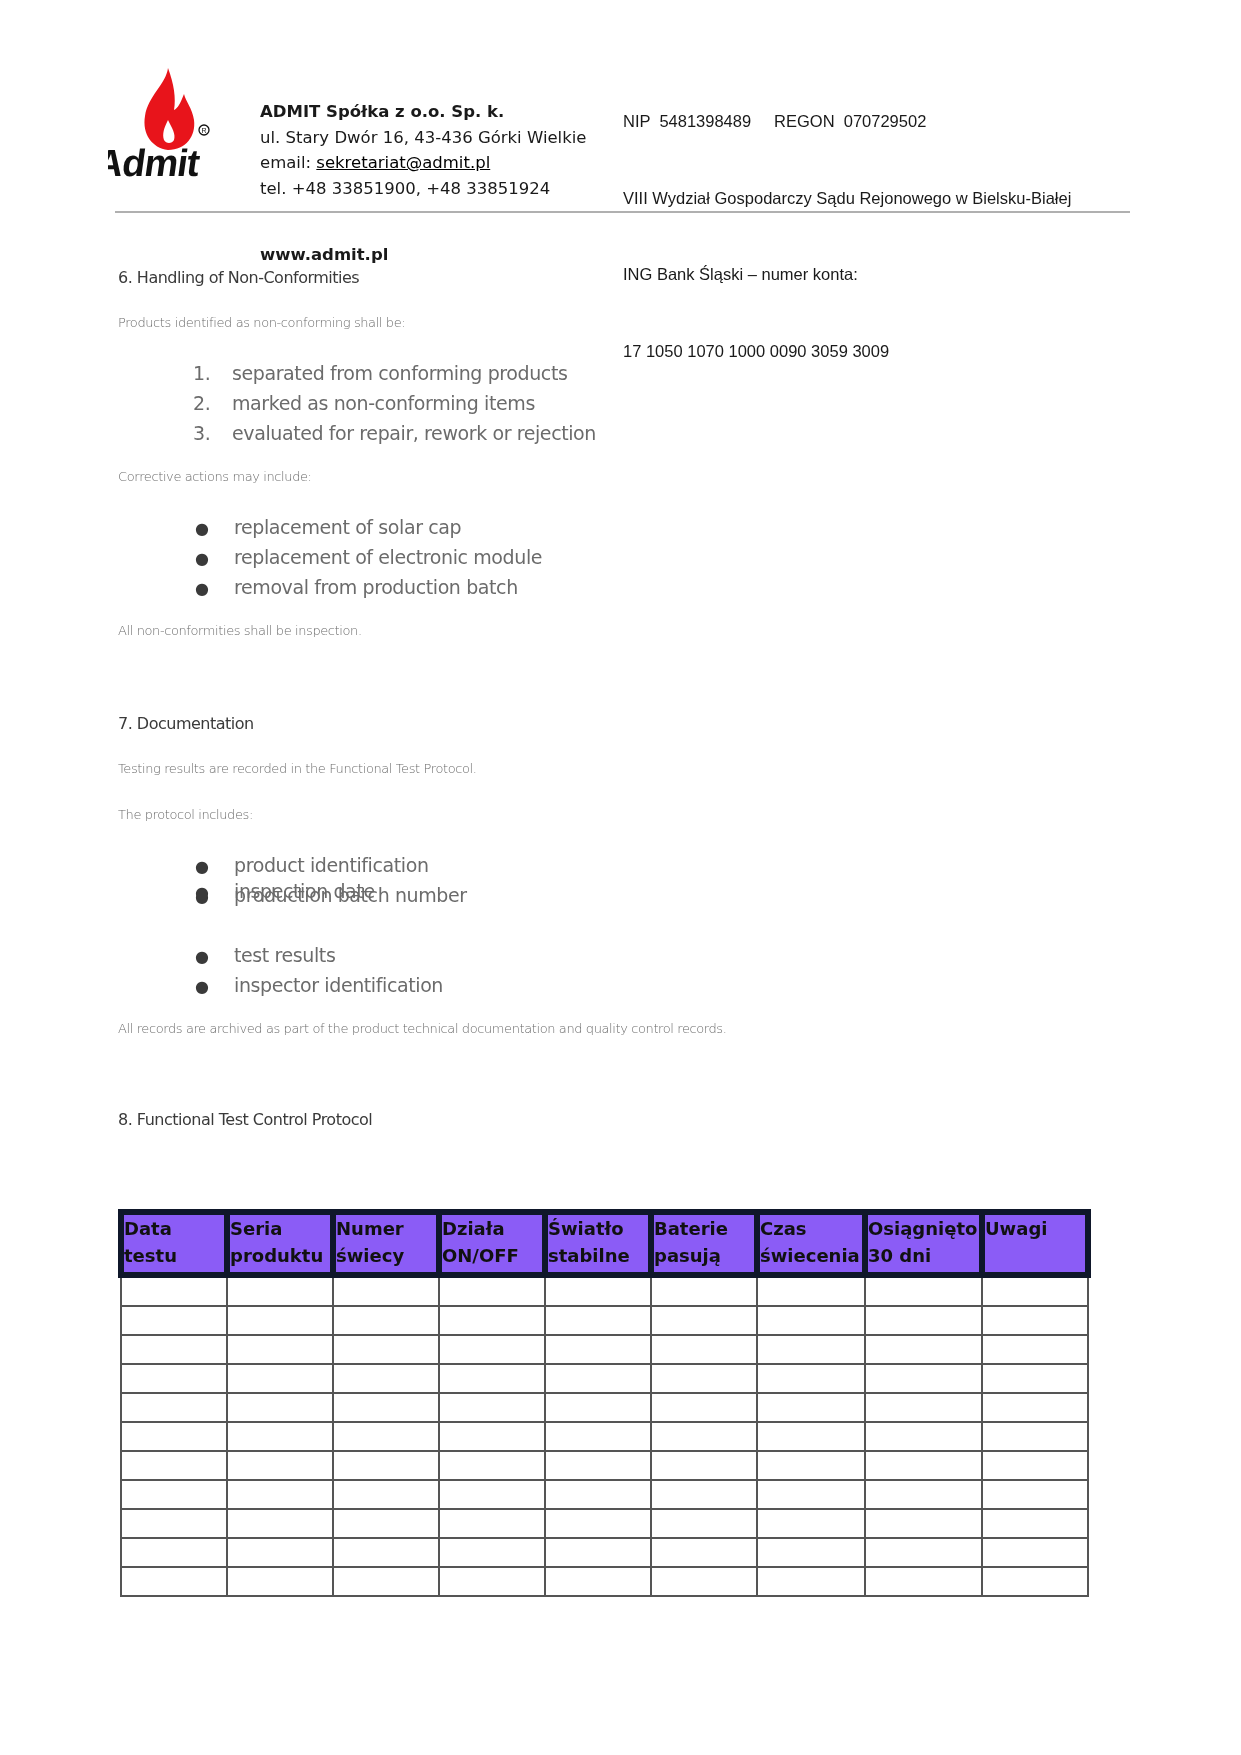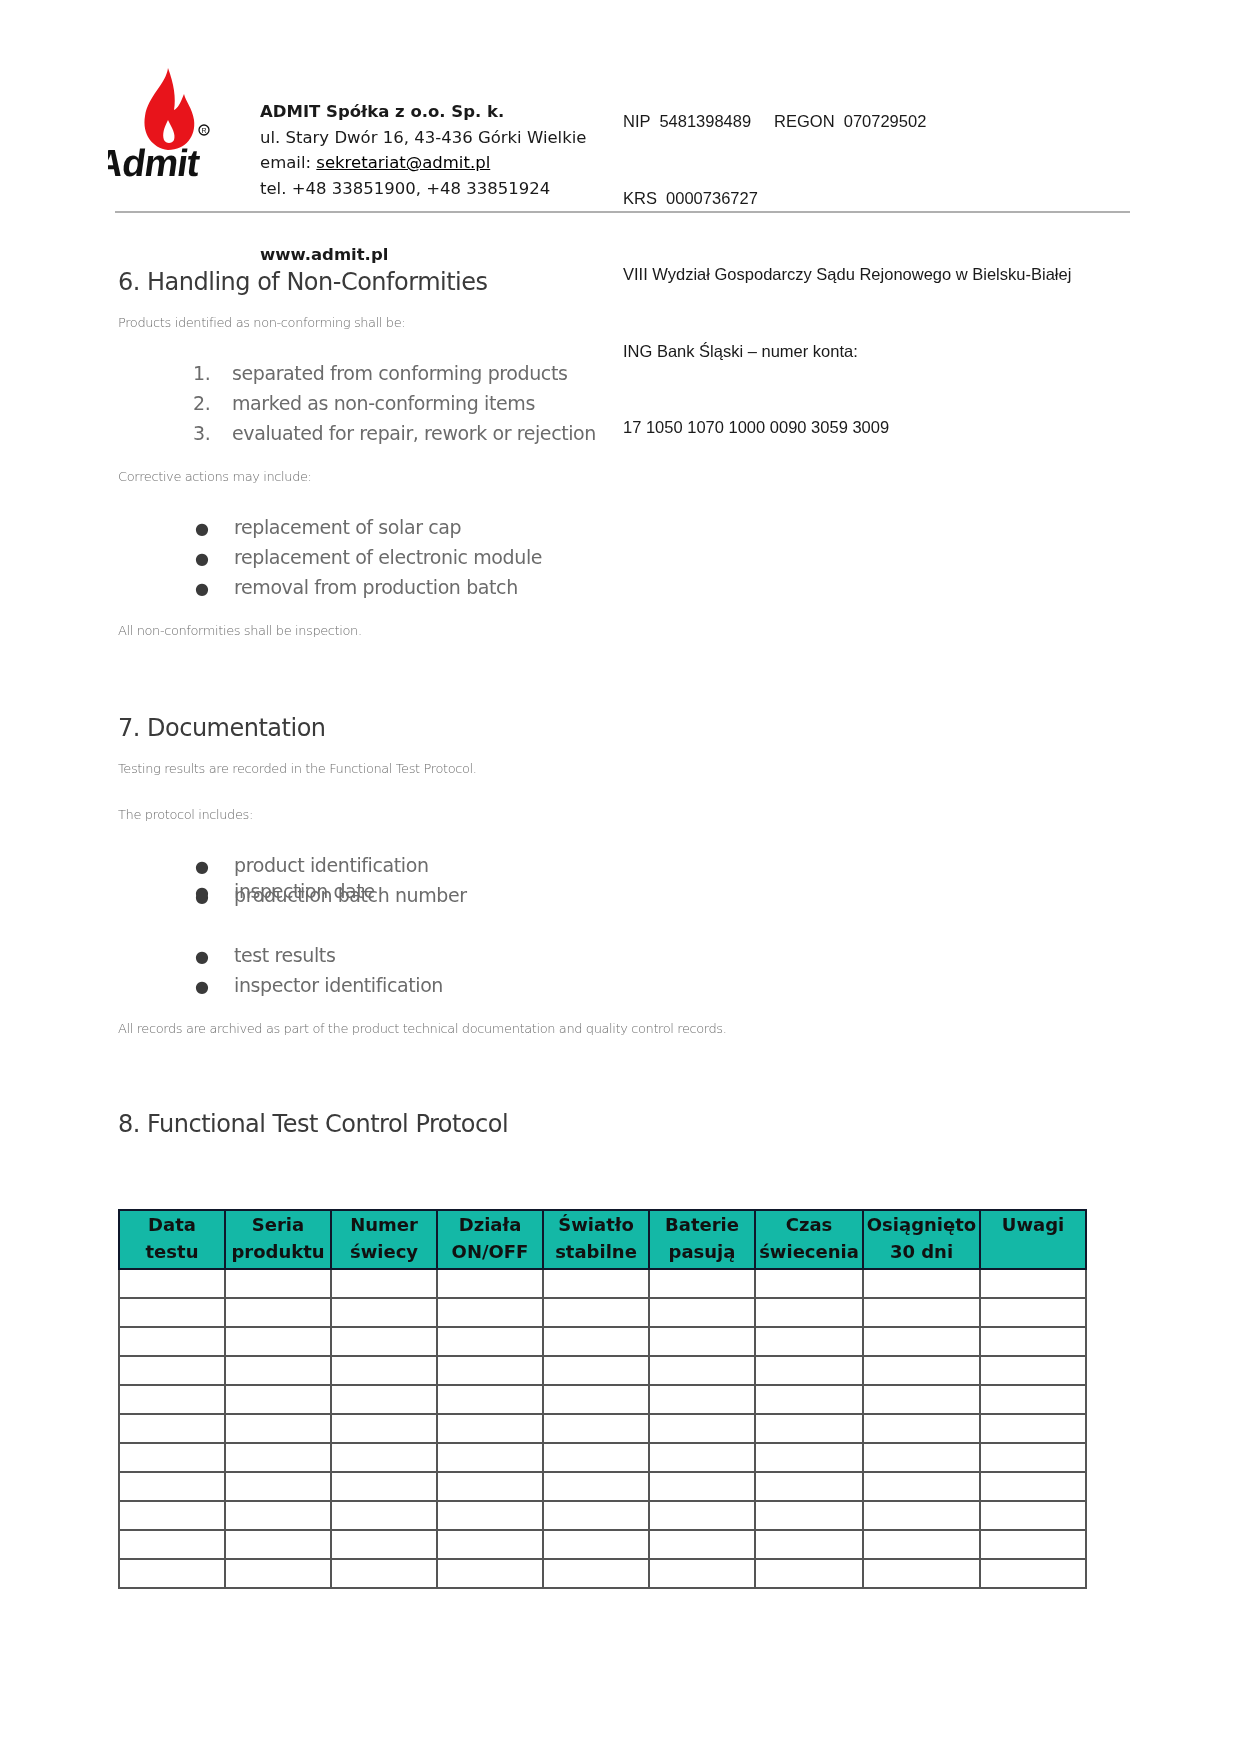--- a/index.html
+++ b/index.html
@@ -7,33 +7,33 @@
          font-family: "Liberation Sans", sans-serif; color: #404040; }
   .logo { position: absolute; left: 108px; top: 64px; width: 130px; height: 118px; }
   .hdr-left { position: absolute; left: 260px; top: 58px; font-family: "DejaVu Sans", sans-serif;
               font-size: 16.5px; line-height: 25.5px; color: #1a1a1a; }
   .hdr-left .bold { font-weight: bold; margin-top: 41px; }
   .hdr-left a { color: #000; text-decoration: underline; }
   .hdr-right { position: absolute; left: 623px; top: 58px; font-family: Liberation Sans, sans-serif;
                font-size: 16.5px; line-height: 25.5px; color: #1a1a1a; white-space: pre; }
   .rule { position: absolute; left: 115px; top: 211px; width: 1015px; height: 2px; background: #b0b0b0; }
 
-  .h { position: absolute; left: 118px; font-size: 24px; color: #3a3a3a; font-family: "DejaVu Sans", sans-serif;
+  .h { position: absolute; left: 118px; font-size: 16px; color: #3a3a3a; font-family: "DejaVu Sans", sans-serif;
        letter-spacing: -0.5px; }
   .p { position: absolute; left: 118px; font-size: 13px; color: #6b6b6b; font-family: "DejaVu Sans", sans-serif;
        font-weight: 300; letter-spacing: -0.4px; }
   .li { position: absolute; left: 193px; font-size: 19px; color: #6b6b6b; font-family: "DejaVu Sans", sans-serif;
         letter-spacing: -0.4px; }
   .li .mk { display: inline-block; width: 39px; color: #6b6b6b; }
   .li .bullet { display: inline-block; width: 39px; color: #3a3a3a; font-size: 16px; padding-left: 2px; }
 
   table.proto { position: absolute; left: 118px; top: 1209px; border-collapse: collapse;
                 font-family: "DejaVu Sans", sans-serif; }
-  table.proto th { background: #14b8a6; border: 2px solid #0f172a; font-size: 18px; font-weight: bold;
-                   color: #111; line-height: 27px; padding: 0; vertical-align: top; text-align: center; height: 57px; }
+  table.proto th { background: #8b5cf6; border: 6px solid #0f172a; font-size: 18px; font-weight: bold;
+                   color: #111; line-height: 27px; padding: 0; vertical-align: top; text-align: left; height: 57px; }
   table.proto td { border: 2px solid #555; height: 27px; padding: 0; }
 </style>
 </head>
 <body>
 
 <div class="logo">
   <svg width="130" height="118" viewBox="0 0 130 118">
     <path d="M60 4 C58 20 40 32 37 52 C34 70 44 84 60 86 C78 86 88 72 86 56 C84 44 78 38 76 30 C72 40 70 44 66 46 C68 34 66 20 60 4 Z" fill="#e8141b"></path>
     <path d="M60 56 C56 64 54 70 56 76 C58 80 64 80 66 76 C68 70 64 64 60 56 Z" fill="#ffffff"></path>
     <circle cx="96" cy="66" r="5" fill="none" stroke="#111" stroke-width="1.3"></circle>
@@ -45,21 +45,20 @@
 <div class="hdr-left">
   <div class="bold">ADMIT Spółka z o.o. Sp. k.</div>
   <div>ul. Stary Dwór 16, 43-436 Górki Wielkie</div>
   <div><span>email: </span><a>sekretariat@admit.pl</a></div>
   <div>tel. +48 33851900, +48 33851924</div>
   <div class="bold">www.admit.pl</div>
 </div>
 
 <div class="hdr-right">
   <div>NIP  5481398489     REGON  070729502</div>
-  <div>KRS  0000736727</div>
   <div>VIII Wydział Gospodarczy Sądu Rejonowego w Bielsku-Białej</div>
   <div>ING Bank Śląski – numer konta:</div>
   <div>17 1050 1070 1000 0090 3059 3009</div>
 </div>
 
 <div class="rule"></div>
 
 <div class="h" style="top:268px">6. Handling of Non-Conformities</div>
 <div class="p" style="top:315px">Products identified as non-conforming shall be:</div>
 

